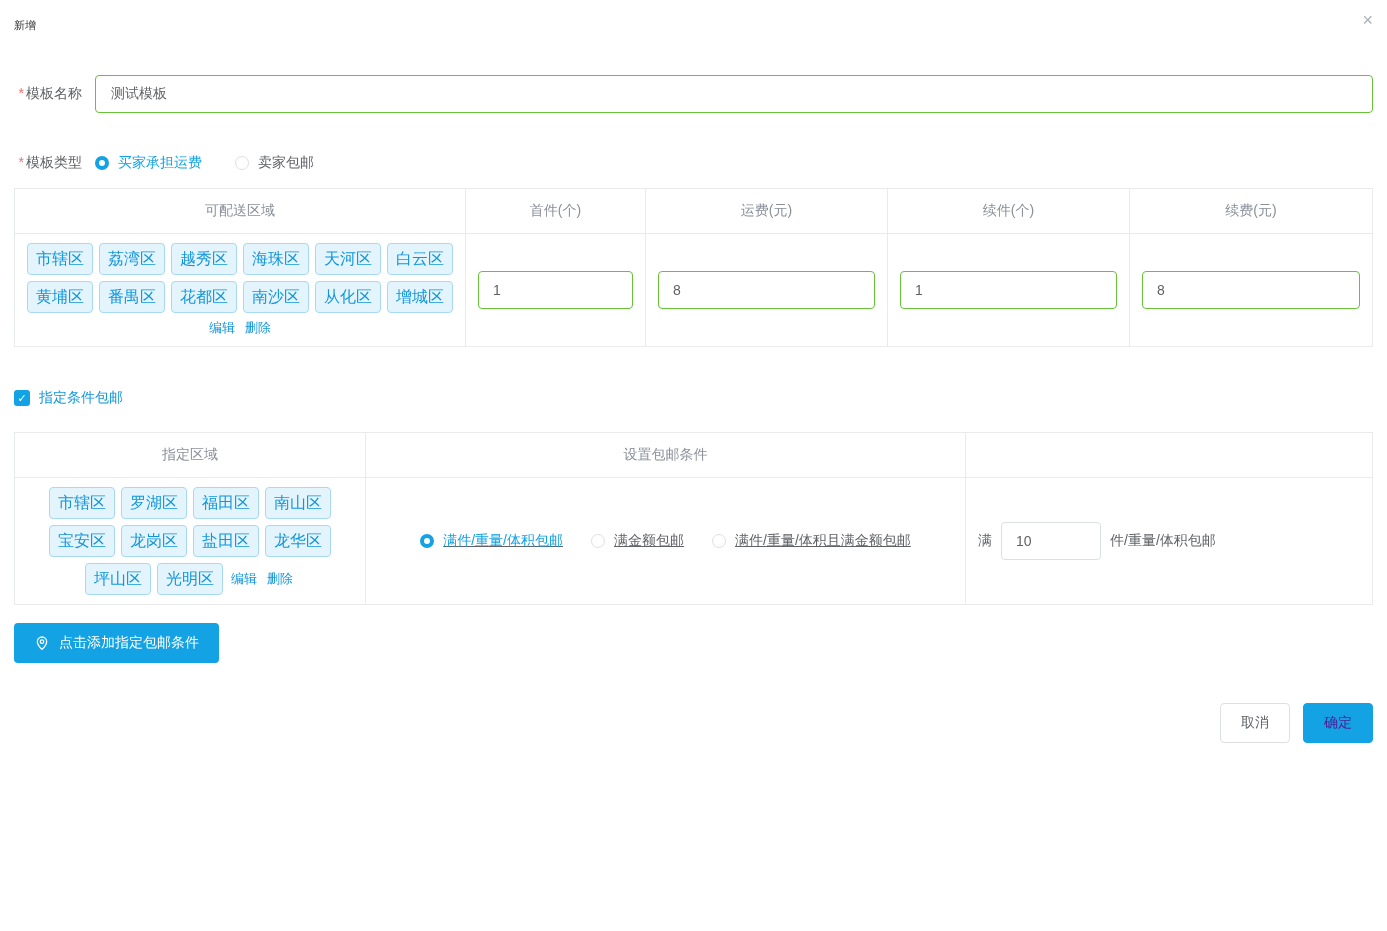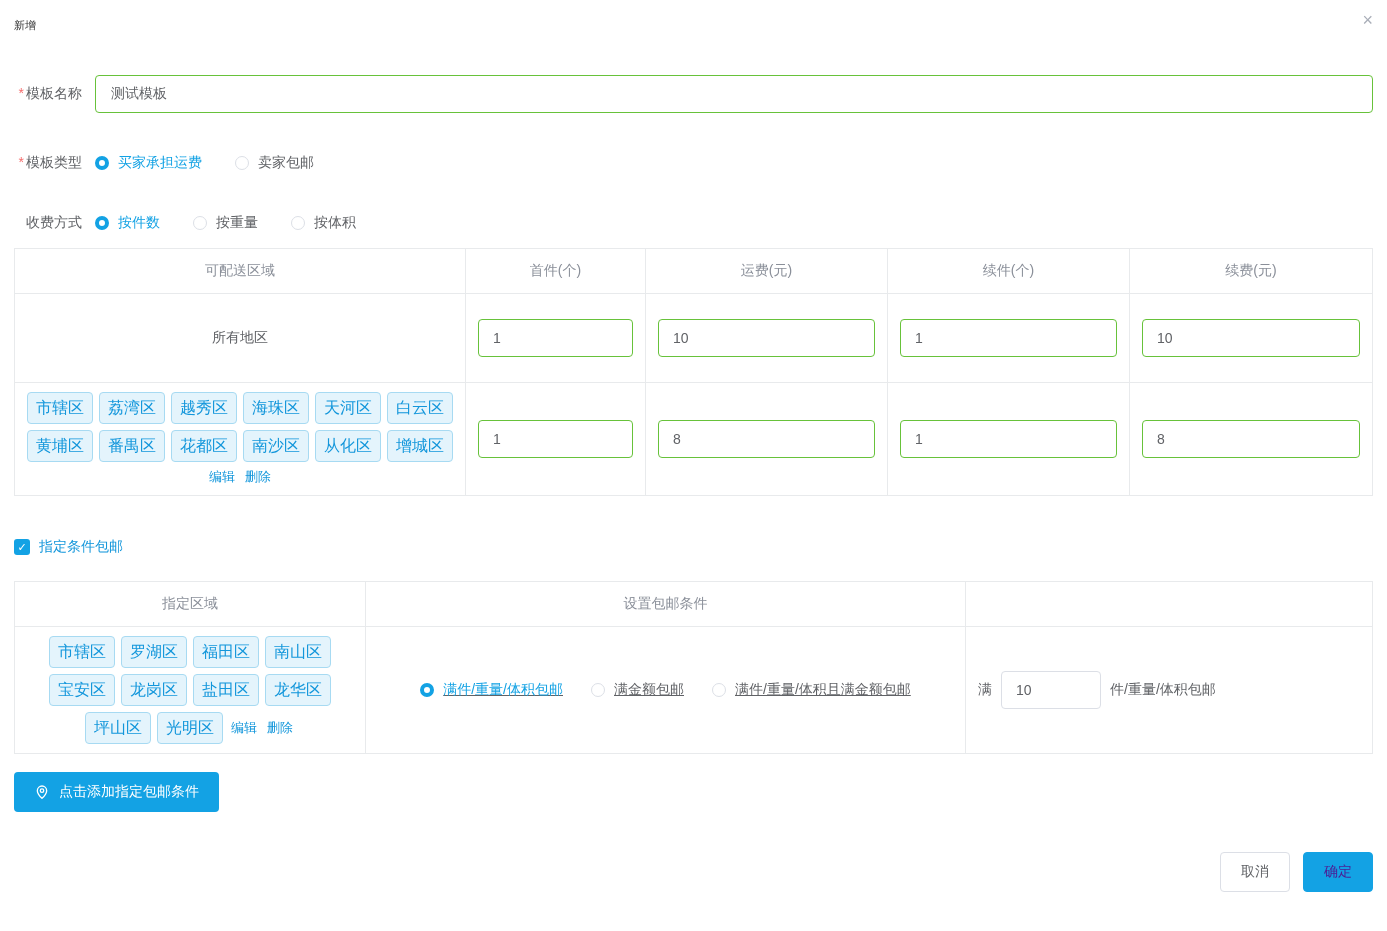--- a/index.html
+++ b/index.html
@@ -85,71 +85,39 @@
         <span class="radio-dot"></span>
         <span class="radio-label">买家承担运费</span>
       </label>
         <label class="radio-item">
         <span class="radio-dot"></span>
         <span class="radio-label">卖家包邮</span>
       </label>
       </div>
   </div>
 
-  <div class="form-row row-charge">
-    <div class="label-box"><span>收费方式</span></div>
-    <div class="radio-group">
-        <label class="radio-item checked">
-        <span class="radio-dot"></span>
-        <span class="radio-label">按件数</span>
-      </label>
-        <label class="radio-item">
-        <span class="radio-dot"></span>
-        <span class="radio-label">按重量</span>
-      </label>
-        <label class="radio-item">
-        <span class="radio-dot"></span>
-        <span class="radio-label">按体积</span>
-      </label>
-      </div>
-  </div>
 
   <table class="tbl">
     <colgroup>
         <col style="width:451px">
         <col style="width:180px">
         <col style="width:242px">
         <col style="width:242px">
         <col>
       </colgroup>
     <thead>
       <tr>
         <th>可配送区域</th>
         <th>首件(个)</th>
         <th>运费(元)</th>
         <th>续件(个)</th>
         <th>续费(元)</th>
       </tr>
     </thead>
     <tbody>
-      <tr class="row-all">
-        <td>所有地区</td>
-        <td>
-            <input class="cell-input" type="text" value="1" style="">
-          </td>
-        <td>
-            <input class="cell-input" type="text" value="10" style="">
-          </td>
-        <td>
-            <input class="cell-input" type="text" value="1" style="">
-          </td>
-        <td>
-            <input class="cell-input" type="text" value="10" style="">
-          </td>
-      </tr>
       <tr class="row-custom">
         <td>
           <div class="tag-wrap">
             <span class="contents"><span class="tag">市辖区</span><span class="tag">荔湾区</span><span class="tag">越秀区</span><span class="tag">海珠区</span><span class="tag">天河区</span><span class="tag">白云区</span><span class="tag">黄埔区</span><span class="tag">番禺区</span><span class="tag">花都区</span><span class="tag">南沙区</span><span class="tag">从化区</span><span class="tag">增城区</span></span>
             <a class="link">编辑</a>
             <a class="link">删除</a>
           </div>
         </td>
         <td>
             <input class="cell-input" type="text" value="1" style="">

